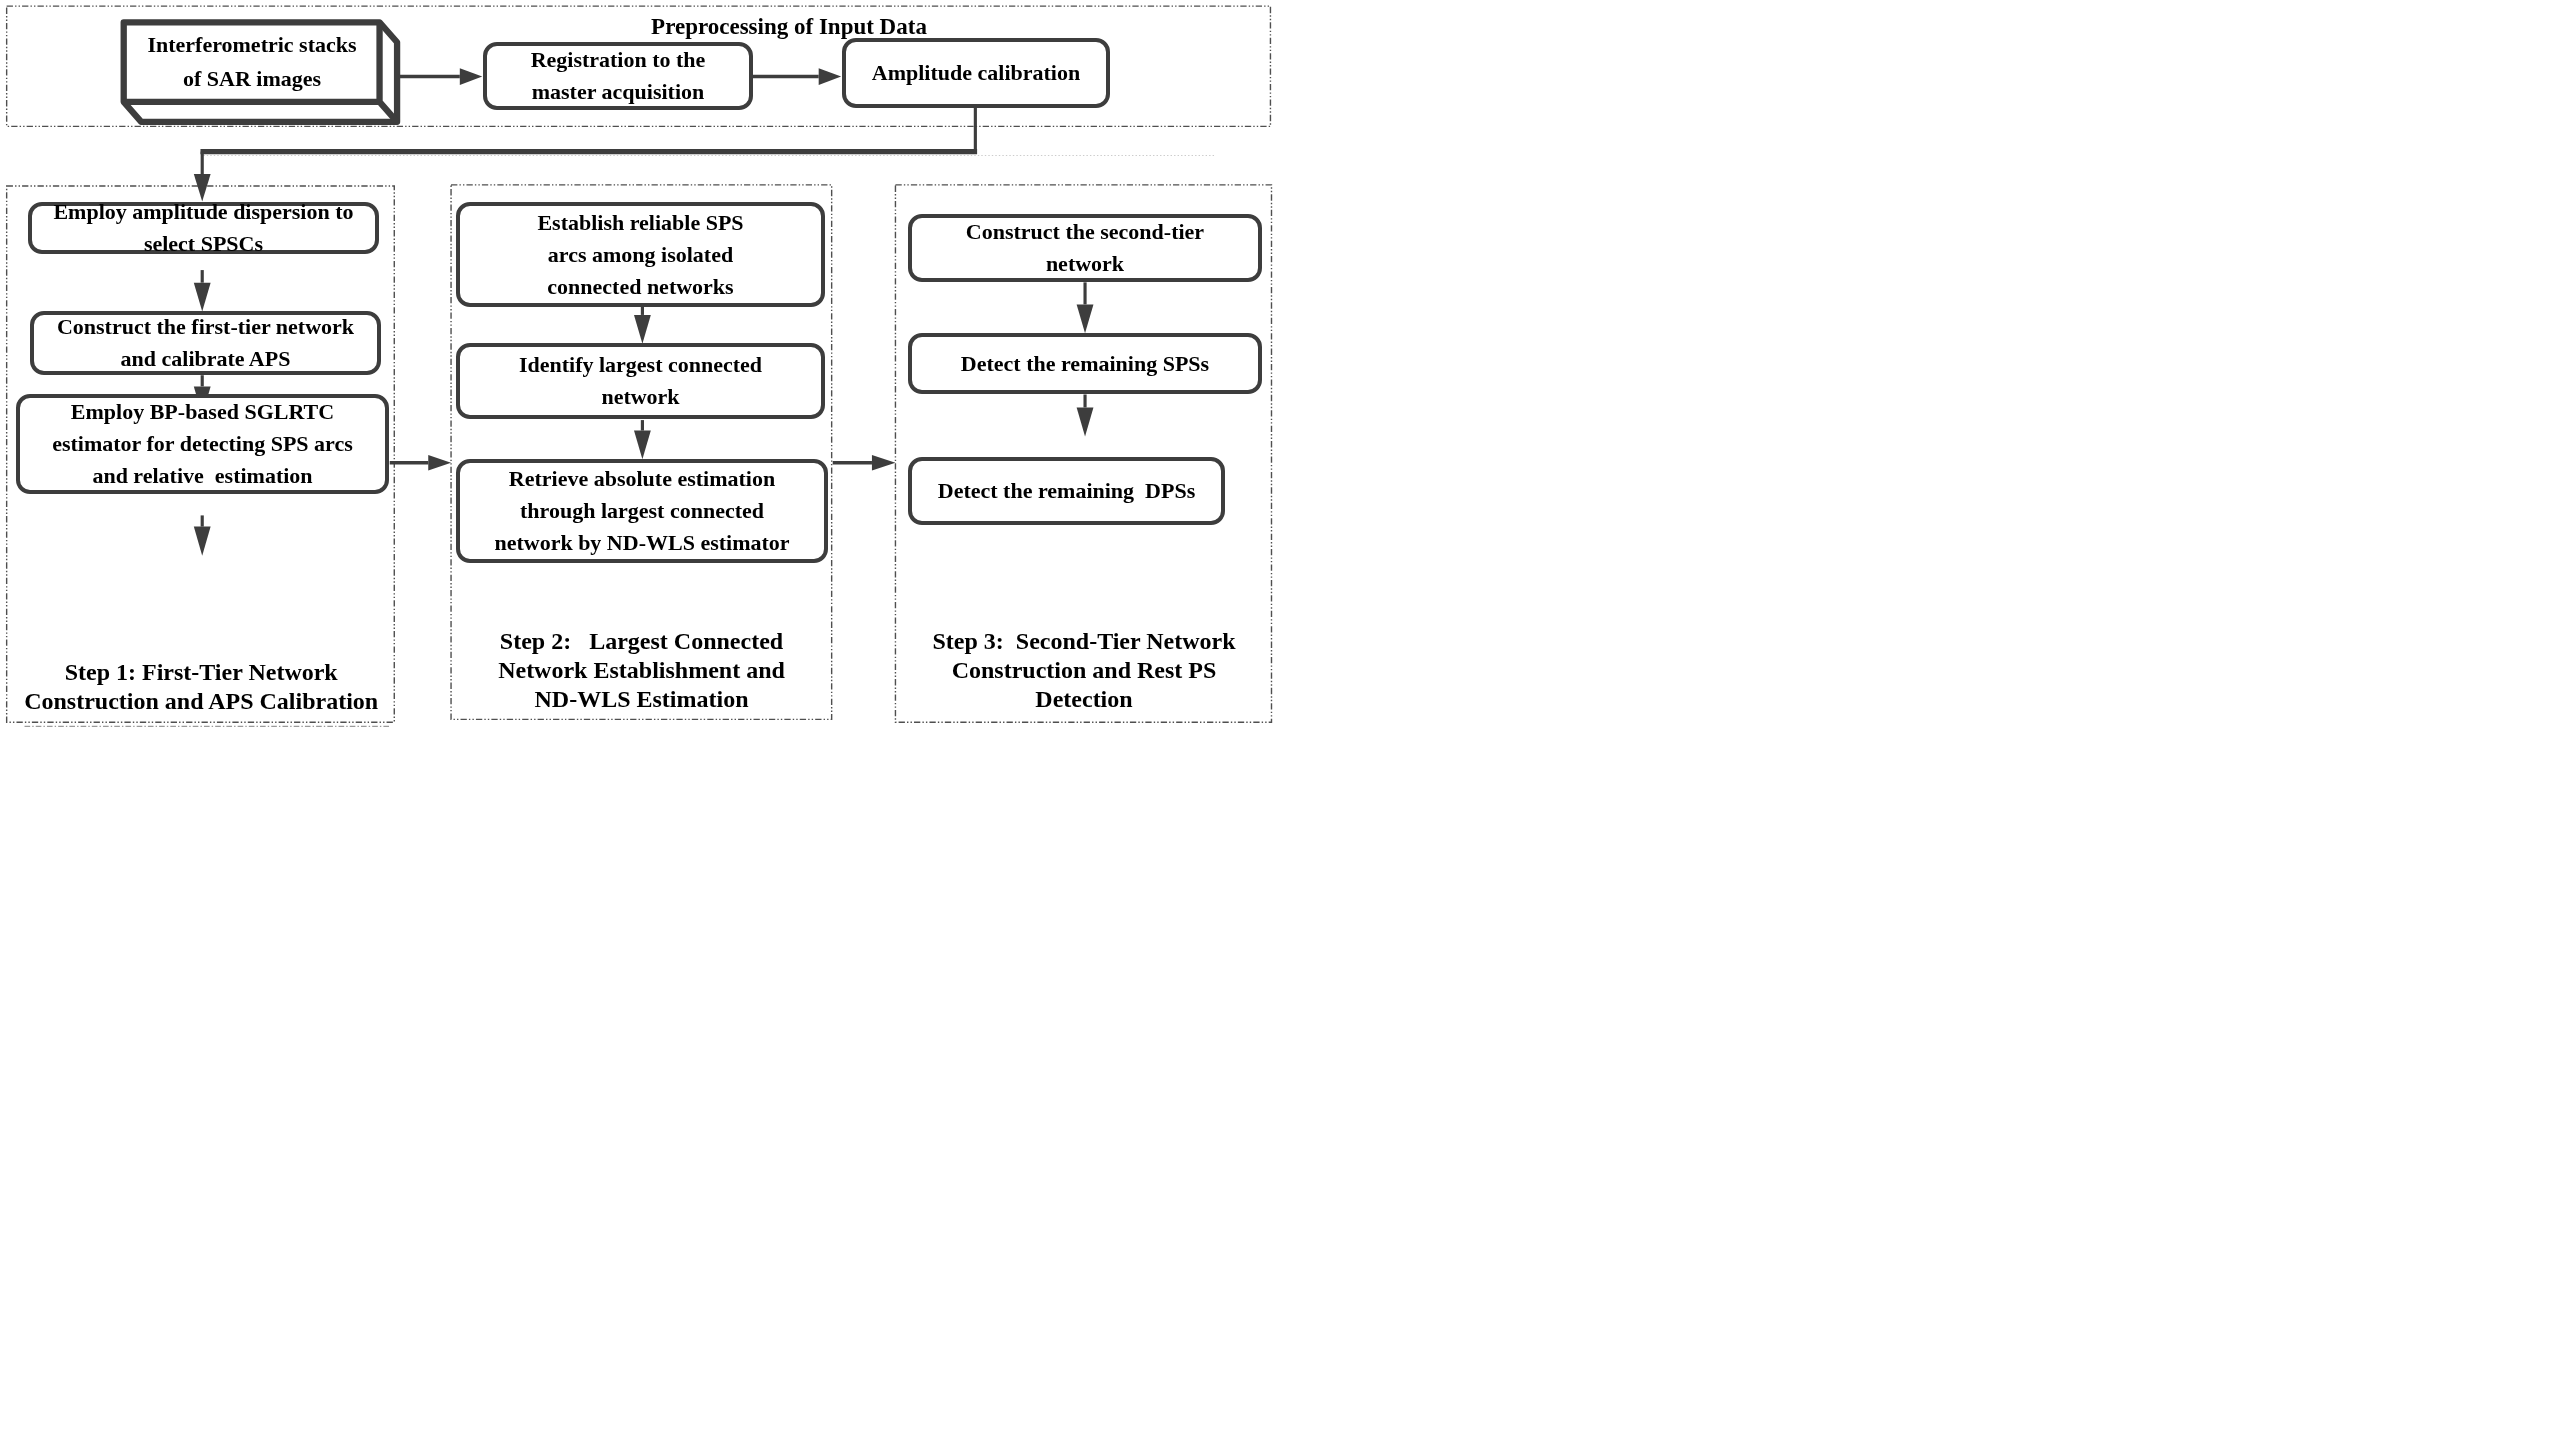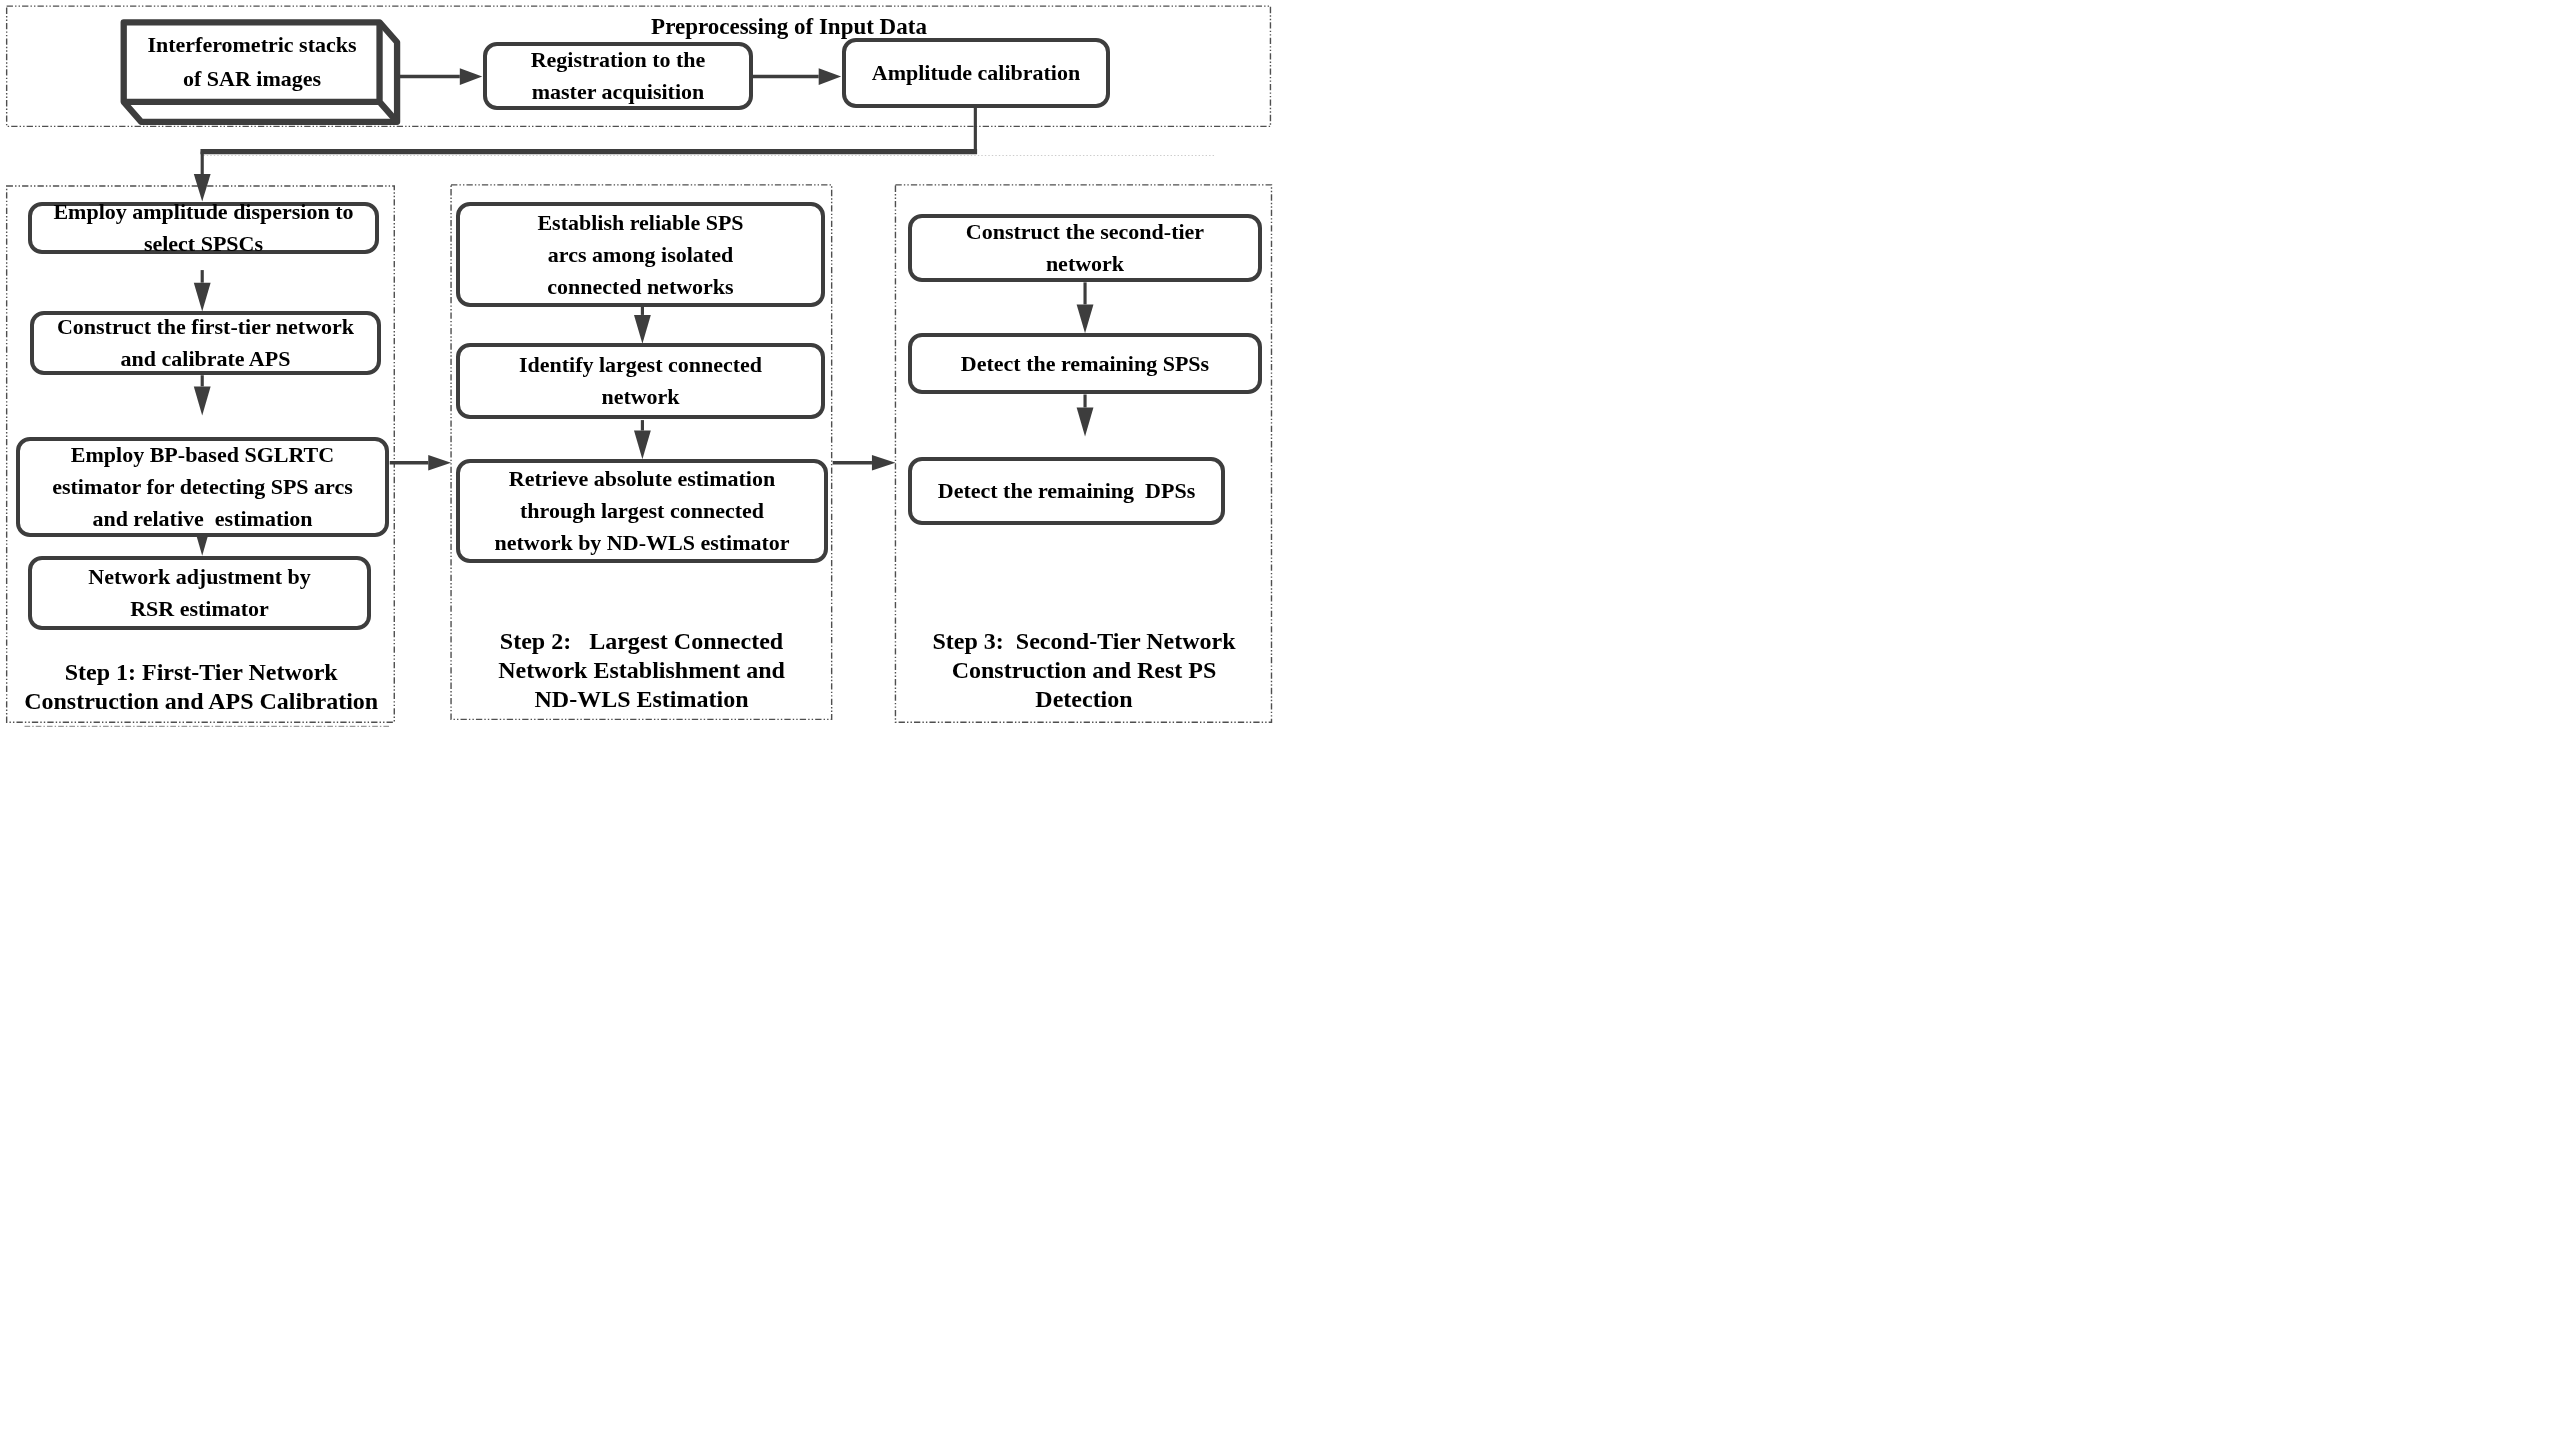--- a/index.html
+++ b/index.html
@@ -94,25 +94,23 @@
 
   <div class="node" style="left:483px;top:42px;width:270px;height:68px;">Registration to the
 master acquisition</div>
 
   <div class="node" style="left:842px;top:38px;width:268px;height:70px;">Amplitude calibration</div>
 
   <div class="node" style="left:28px;top:202px;width:351px;height:52px;">Employ amplitude dispersion to
 select SPSCs</div>
   <div class="node" style="left:30px;top:311px;width:351px;height:64px;">Construct the first-tier network
 and calibrate APS</div>
-  <div class="node" style="left:16px;top:437px;width:373px;height:100px;">Employ BP-based SGLRTC
+  <div class="node" style="left:16px;top:394px;width:373px;height:100px;">Employ BP-based SGLRTC
 estimator for detecting SPS arcs
 and relative  estimation</div>
-  <div class="node" style="left:28px;top:556px;width:343px;height:74px;">Network adjustment by
-RSR estimator</div>
   <div class="plain-text step-label" style="left:4.2px;top:658px;width:394px;">Step 1: First-Tier Network
 Construction and APS Calibration</div>
 
   <div class="node" style="left:456px;top:202px;width:369px;height:105px;">Establish reliable SPS
 arcs among isolated
 connected networks</div>
   <div class="node" style="left:456px;top:343px;width:369px;height:76px;">Identify largest connected
 network</div>
   <div class="node" style="left:456px;top:459px;width:372px;height:104px;">Retrieve absolute estimation
 through largest connected

